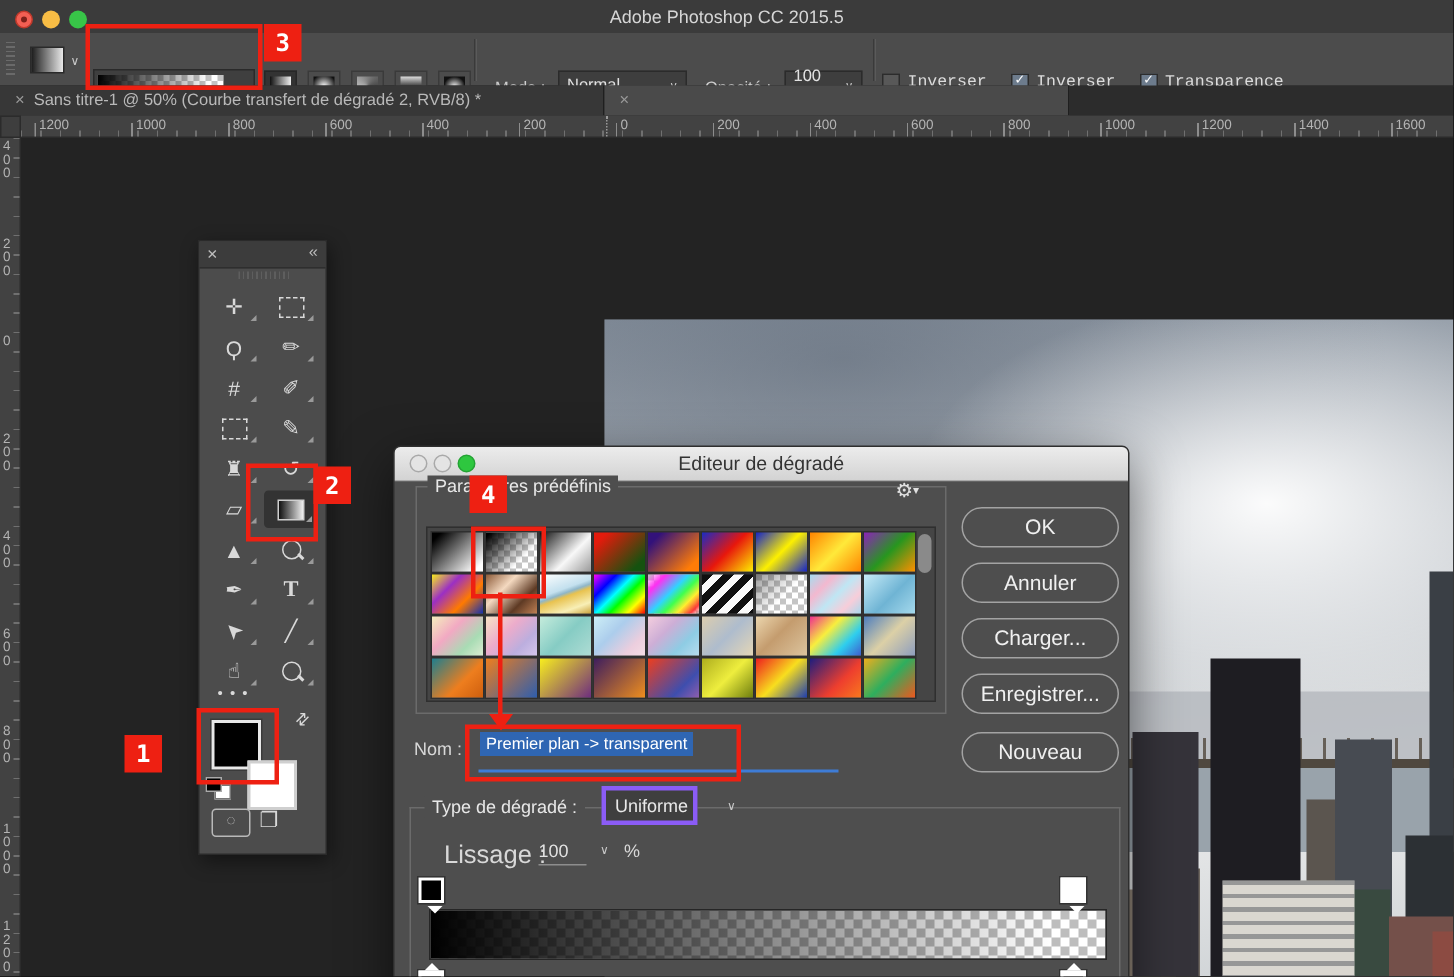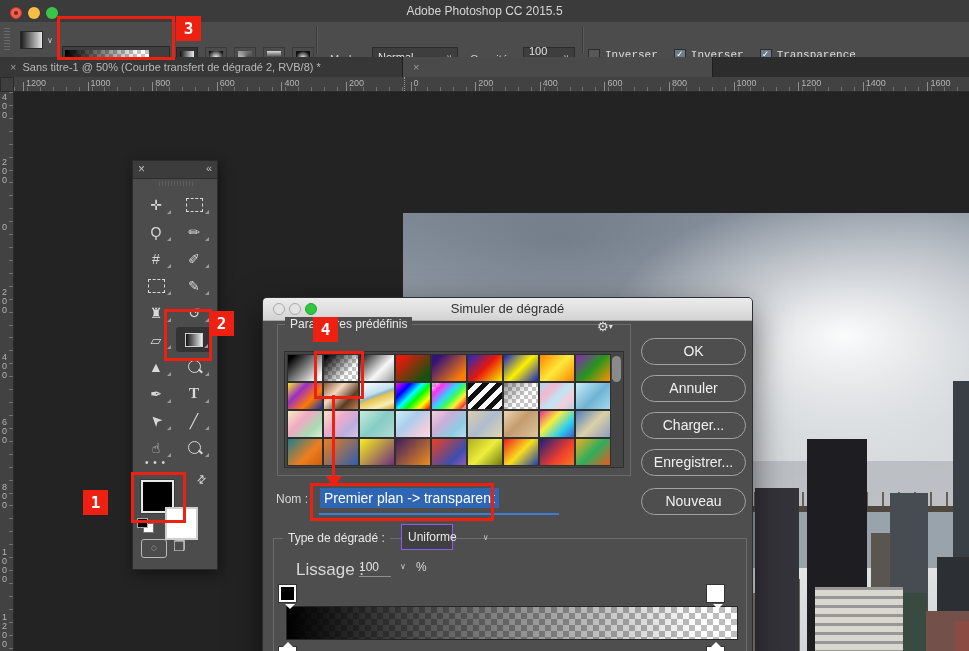--- a/index.html
+++ b/index.html
@@ -121,25 +121,25 @@
   .gear{position:absolute;left:334px;top:21px;font-size:13px;color:#e0e0e0;}
   .gear i{font-style:normal;font-size:8px;vertical-align:2px;}
   .well{position:absolute;left:21px;top:53px;width:340px;height:117px;background:#454545;
         border:1px solid #2f2f2f;box-sizing:border-box;}
   .swgrid{position:absolute;left:3px;top:3px;display:grid;grid-template-columns:repeat(9,34px);grid-auto-rows:26px;gap:2px;}
   .sw{width:34px;height:26px;box-shadow:0 0 0 1px #2f2f2f;}
   .thumb{position:absolute;left:327px;top:4px;width:9px;height:26px;border-radius:5px;background:#8a8a8a;}
   .dlgbtns .btn{position:absolute;left:378px;width:105px;height:27px;border:1px solid #a3a3a3;border-radius:14px;
         box-sizing:border-box;color:#f0f0f0;font-size:14px;text-align:center;line-height:25px;background:#4e4e4e;}
   .nom-label{position:absolute;left:13px;top:194px;font-size:12px;color:#d8d8d8;}
-  .nom-sel{position:absolute;left:57px;top:190px;background:#2f66b3;color:#fff;font-size:14px;padding:2px 4px;}
+  .nom-sel{position:absolute;left:57px;top:190px;background:#2f66b3;color:#fff;font-size:11px;padding:2px 4px;}
   .nom-line{position:absolute;left:56px;top:215px;width:240px;height:2px;background:#3e7cd6;}
   .fs-type{left:10px;top:240px;width:472px;height:131px;border-bottom:none;}
   .lab-type{left:20px;top:233px;}
-  .dd-type{position:absolute;left:138px;top:226px;width:52px;height:26px;background:#3f3f3f;border:1px solid #8b5cf6;
+  .dd-type{position:absolute;left:138px;top:226px;width:64px;height:26px;background:#3f3f3f;border:3px solid #8b5cf6;
            box-sizing:border-box;color:#e8e8e8;font-size:12px;display:flex;align-items:center;justify-content:space-between;padding:0 6px;gap:22px;}
   .smooth-label{position:absolute;left:33px;top:262px;font-size:17px;color:#d8d8d8;}
   .smooth-val{position:absolute;left:96px;top:262px;width:32px;font-size:12px;color:#e2e2e2;border-bottom:1px solid #8d8d8d;padding-bottom:2px;}
   .smooth-chev{position:absolute;left:137px;top:264px;font-size:8px;color:#c9c9c9;}
   .smooth-unit{position:absolute;left:153px;top:262px;font-size:12px;color:#d8d8d8;}
   .gradbar{position:absolute;left:23px;top:308px;width:452px;height:34px;border:1px solid #262626;box-sizing:border-box;
      background:linear-gradient(90deg,#000 0%,rgba(0,0,0,0) 92%),
                 repeating-conic-gradient(#ffffff 0% 25%,#bdbdbd 0% 50%) 0 0/12px 12px;}
   .ostop{position:absolute;top:287px;width:13px;height:13px;border:2px solid #fff;box-sizing:content-box;box-shadow:0 0 0 1px #333;}
   .ostop::after{content:"";position:absolute;left:3.5px;top:17px;border-left:5px solid transparent;border-right:5px solid transparent;border-top:5px solid #fff;}
@@ -377,21 +377,21 @@
     </div>
     <div class="qmask">◌</div>
     <div class="smode">❐</div>
   </div>
 
   <div class="dialog">
     <div class="dlg-title">
       <span class="dl g1"></span>
       <span class="dl g2"></span>
       <span class="dl green"></span>
-      <span class="t">Simuler de dégradé</span>
+      <span class="t">Editeur de dégradé</span>
     </div>
 
     <div class="fieldset fs-presets"></div>
     <span class="fs-label lab-presets">Paramètres prédéfinis</span>
     <span class="gear"><span>⚙</span><i>▾</i></span>
     <div class="well">
       <div class="swgrid" id="swgrid">
           <div class="sw" style="background: linear-gradient(135deg, rgb(0, 0, 0) 10%, rgb(255, 255, 255) 90%);"></div>
           <div class="sw" style="background: linear-gradient(135deg, rgb(0, 0, 0) 5%, rgba(0, 0, 0, 0) 70%), repeating-conic-gradient(rgb(255, 255, 255) 0%, rgb(255, 255, 255) 25%, rgb(196, 196, 196) 0%, rgb(196, 196, 196) 50%) 0px 0px / 8px 8px;"></div>
           <div class="sw" style="background: linear-gradient(135deg, rgb(17, 17, 17) 0%, rgb(248, 248, 248) 60%, rgb(154, 154, 154) 100%);"></div>

